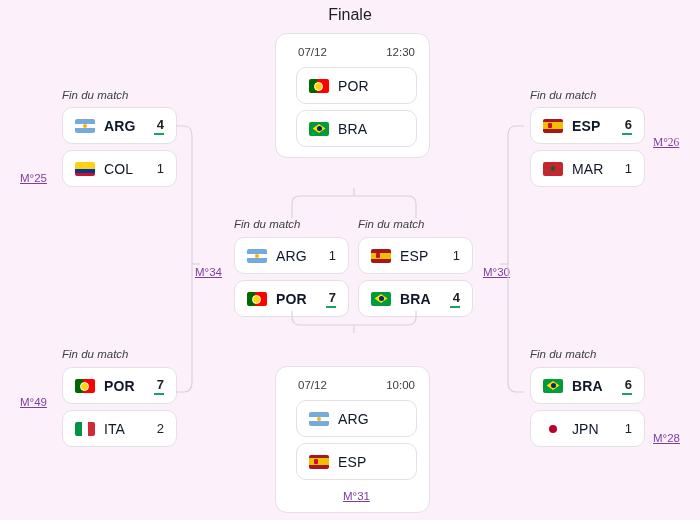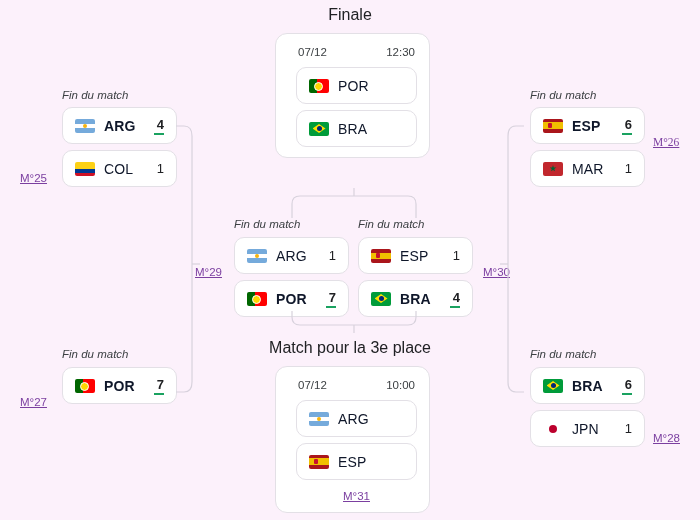--- a/index.html
+++ b/index.html
@@ -154,21 +154,21 @@
       <span class="flag f-arg"></span>
       <span class="code">ARG</span>
       <span class="score">1</span>
     </div>
     <div class="team winner">
       <span class="flag f-por"></span>
       <span class="code">POR</span>
       <span class="score">7</span>
     </div>
   </div>
-  <span class="mlink" style="left:195px; top:266px;">M°29</span>
+  <span class="mlink" style="left:195px; top:266px;">M°34</span>
 
   <div class="fin-label" style="left:358px; top:218px;">Fin du match</div>
   <div class="pair" style="left:358px; top:237px; width:115px;">
     <div class="team">
       <span class="flag f-esp"></span>
       <span class="code">ESP</span>
       <span class="score">1</span>
     </div>
     <div class="team winner">
       <span class="flag f-bra"></span>
@@ -208,39 +208,43 @@
   </div>
   <span class="mlink" style="left:653px; top:136px;font-family:Liberation Serif, serif;">M°26</span>
 
   <div class="fin-label" style="left:62px; top:348px;">Fin du match</div>
   <div class="pair" style="left:62px; top:367px; width:115px;">
     <div class="team winner">
       <span class="flag f-por"></span>
       <span class="code">POR</span>
       <span class="score">7</span>
     </div>
-  </div>
-  <span class="mlink" style="left:20px; top:396px;">M°27</span>
+    <div class="team">
+      <span class="flag f-ita"></span>
+      <span class="code">ITA</span>
+      <span class="score">2</span>
+    </div>
+  </div>
+  <span class="mlink" style="left:20px; top:396px;">M°49</span>
 
   <div class="fin-label" style="left:530px; top:348px;">Fin du match</div>
   <div class="pair" style="left:530px; top:367px; width:115px;">
     <div class="team winner">
       <span class="flag f-bra"></span>
       <span class="code">BRA</span>
       <span class="score">6</span>
     </div>
     <div class="team">
       <span class="flag f-jpn"></span>
       <span class="code">JPN</span>
       <span class="score">1</span>
     </div>
   </div>
   <span class="mlink" style="left:653px; top:396px;margin-top:36px;">M°28</span>
 
-  <div class="round-title" style="left:0; top:339px; width:700px;">Match pour la 3e place</div>
 
   <div class="bigcard" style="left:275px; top:366px; width:155px;">
     <div class="datetime">
       <span>07/12</span>
       <span>10:00</span>
     </div>
     <div class="team">
       <span class="flag f-arg"></span>
       <span class="code">ARG</span>
       <span class="score"></span>

